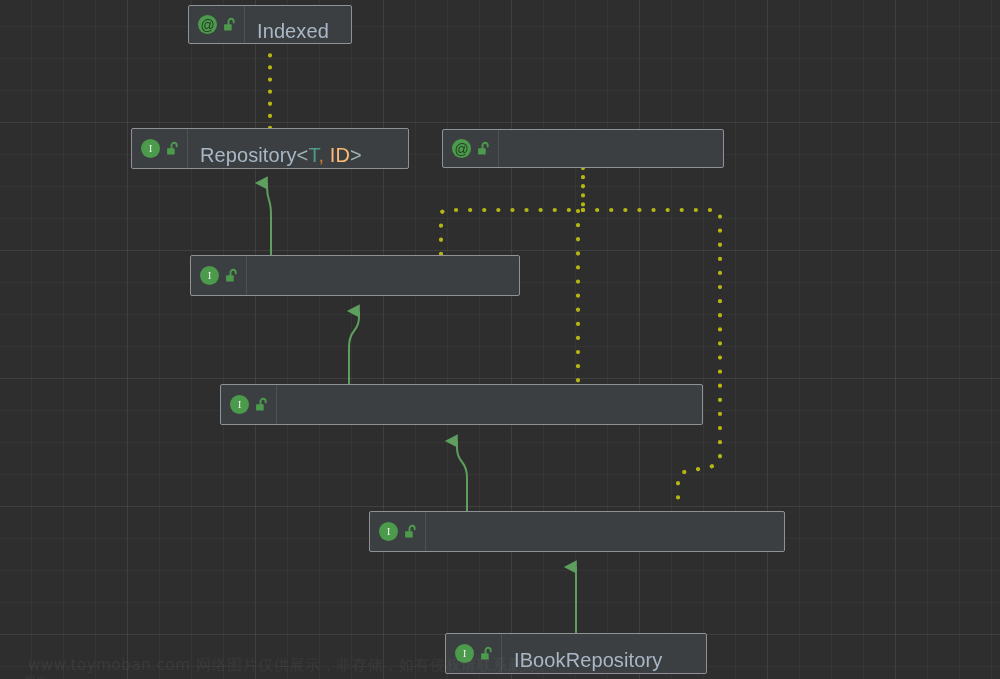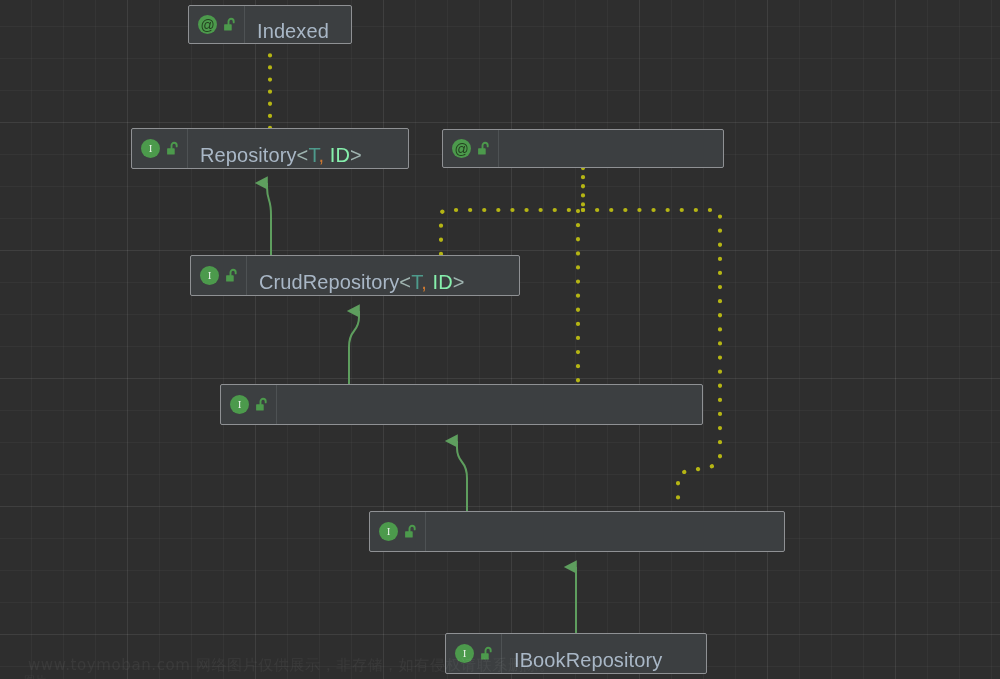--- a/index.html
+++ b/index.html
@@ -59,21 +59,21 @@
     font-size: 20px;
     color: #a9b7c6;
     letter-spacing: 0.1px;
     line-height: 37px;
     margin-top: 14px;
   }
   .node .label .g-open,
   .node .label .g-close { color: #9fb4b0; }
   .node .label .g-type { color: #4e9a8c; }
   .node .label .g-comma { color: #cc7832; }
-  .node .label .g-id { color: #86efac; }
+  .node .label .g-id { color: #fdba74; }
 
   
   .ico-iface {
     width: 19px; height: 19px;
     border-radius: 50%;
     background: #4c9a4c;
     display: flex;
     align-items: center;
     justify-content: center;
     font-size: 11px;
@@ -190,23 +190,20 @@
 
   <div class="node" style="left:190px; top:255px; width:330px; height:41px;">
     <span class="gutter">
       <span class="ico-iface">I</span>
       <svg class="ico-lock" width="15" height="16" viewBox="0 0 15 16">
         <path d="M6.5,7.2 V4.4 a2.6,2.6 0 0 1 5.2,0 V5.4" stroke="#4c9a4c" stroke-width="1.9" fill="none" stroke-linecap="round"></path>
         <rect x="2.1" y="7.2" width="7.6" height="6.4" rx="0.7" fill="#4c9a4c"></rect>
       </svg>
     </span>
     <span class="divider"></span>
-    <span class="label">
-      <span>CrudRepository</span><span class="g-open">&lt;</span><span class="g-type">T</span><span class="g-comma">,</span><span class="g-id">&nbsp;ID</span><span class="g-close">&gt;</span>
-    </span>
   </div>
 
   <div class="node" style="left:220px; top:384px; width:483px; height:41px;">
     <span class="gutter">
       <span class="ico-iface">I</span>
       <svg class="ico-lock" width="15" height="16" viewBox="0 0 15 16">
         <path d="M6.5,7.2 V4.4 a2.6,2.6 0 0 1 5.2,0 V5.4" stroke="#4c9a4c" stroke-width="1.9" fill="none" stroke-linecap="round"></path>
         <rect x="2.1" y="7.2" width="7.6" height="6.4" rx="0.7" fill="#4c9a4c"></rect>
       </svg>
     </span>

